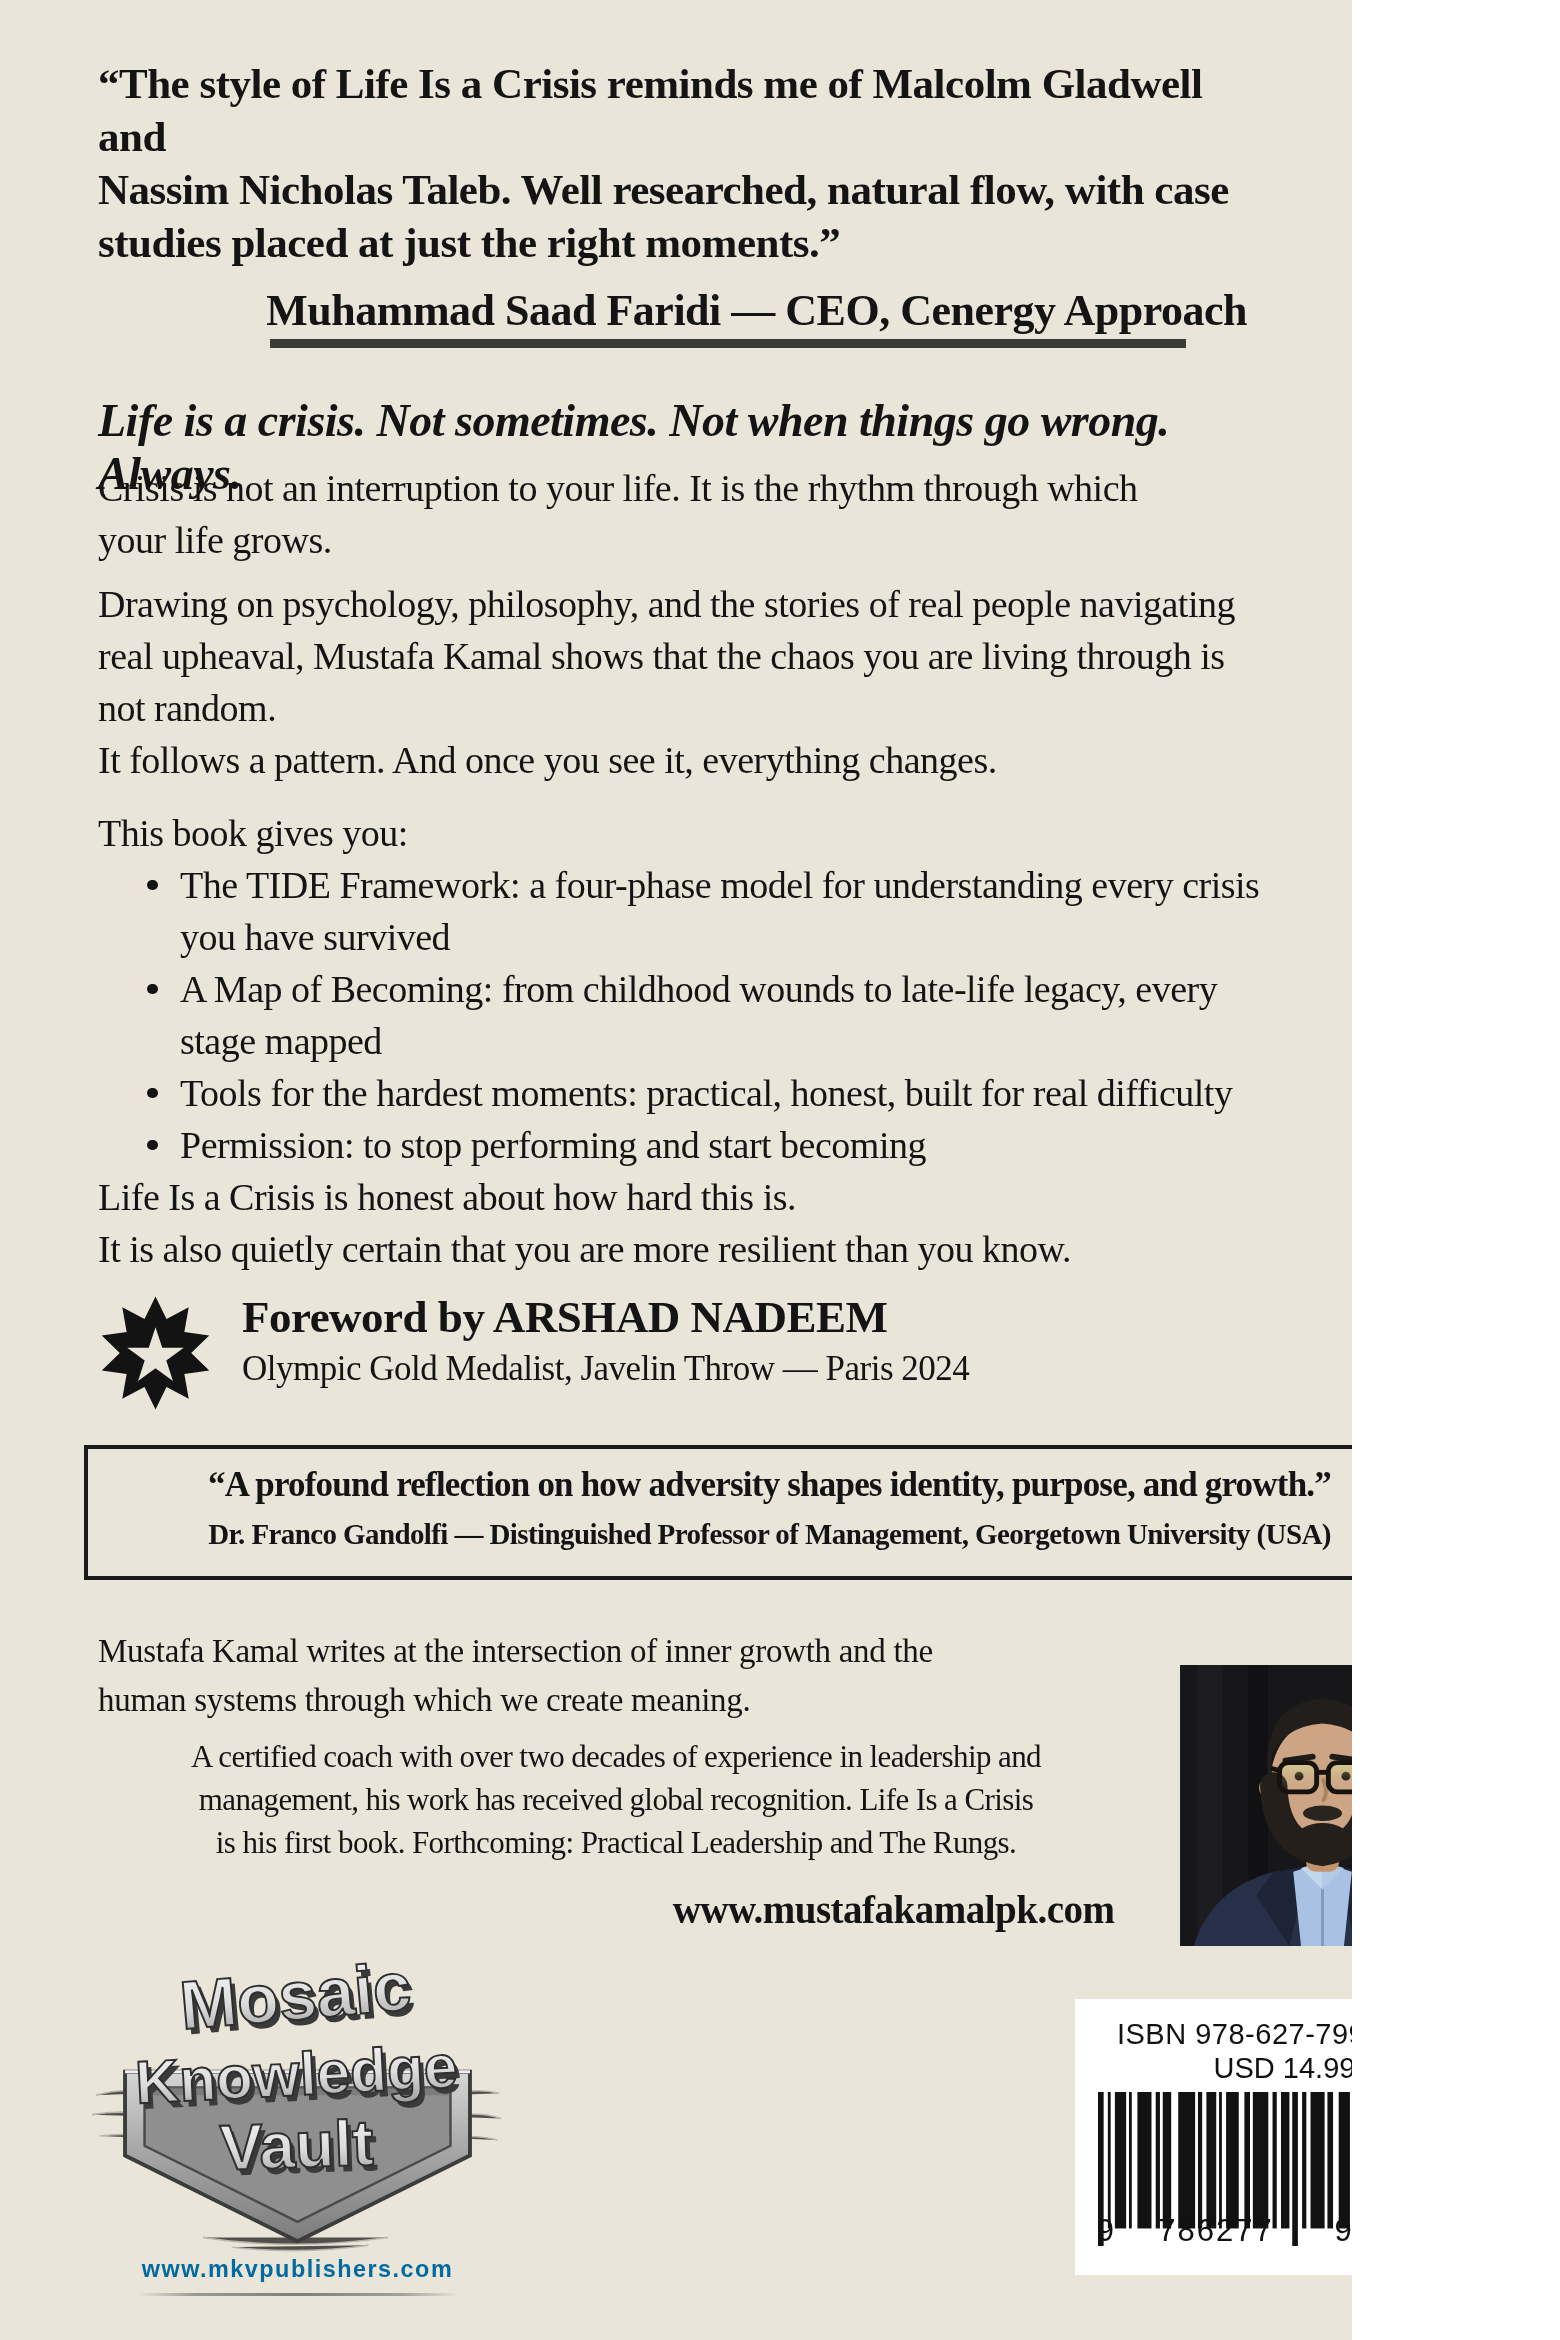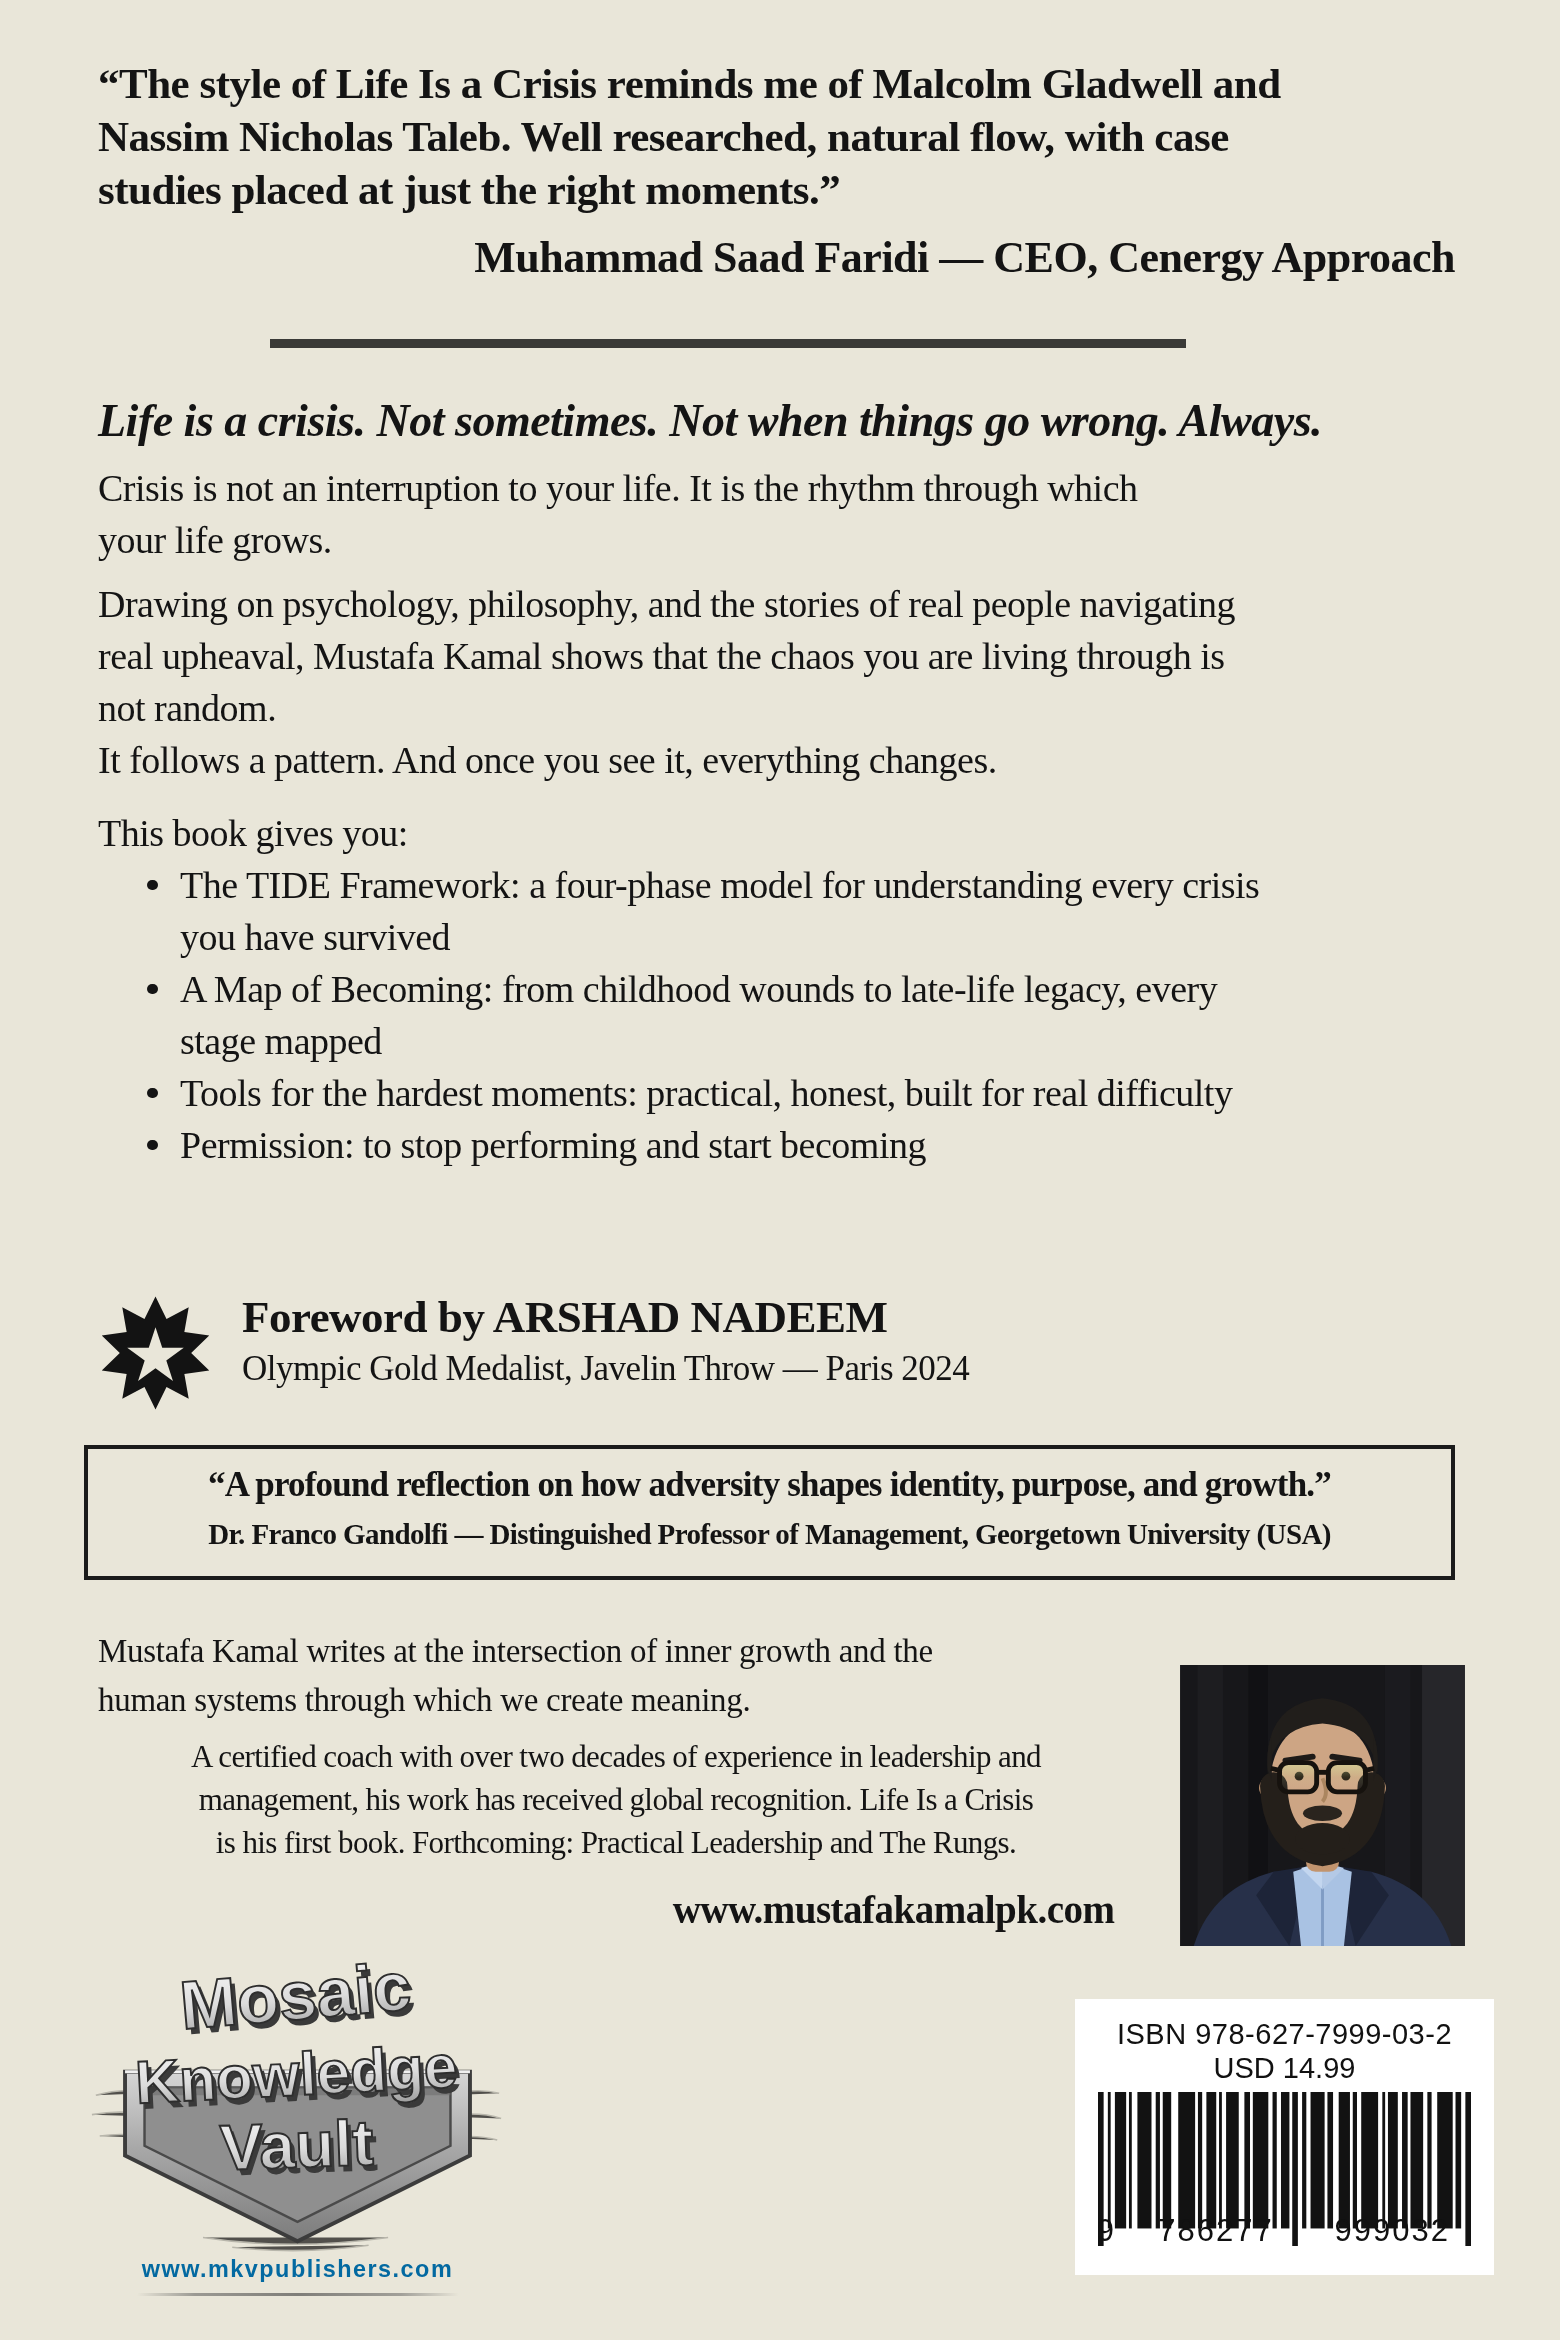--- a/index.html
+++ b/index.html
@@ -1,18 +1,18 @@
 <!DOCTYPE html>
 <html><head>
 <meta charset="utf-8">
 <style>
   html,body{margin:0;padding:0;}
   .page{
     position:relative;
-    width:1560px;height:2341px;
+    width:1352px;height:2341px;
     background:#e9e6d9;
     color:#141414;
     font-family:"Liberation Serif", serif;
     overflow:hidden;
   }
   .preline{white-space:pre-line;}
 
   
   .top-quote{position:absolute;top:57px;left:98px;right:78px;}
   .tq-text{font-size:43px;line-height:53px;font-weight:bold;letter-spacing:-0.5px;}
@@ -118,20 +118,22 @@
 It follows a pattern. And once you see it, everything changes.</p>
     <p class="list-intro">This book gives you:</p>
     <ul class="bullet-list">
       <li class="preline">The TIDE Framework: a four-phase model for understanding every crisis
 you have survived</li>
       <li class="preline">A Map of Becoming: from childhood wounds to late-life legacy, every
 stage mapped</li>
       <li class="preline">Tools for the hardest moments: practical, honest, built for real difficulty</li>
       <li class="preline">Permission: to stop performing and start becoming</li>
     </ul>
+    <p class="closing preline">Life Is a Crisis is honest about how hard this is.
+It is also quietly certain that you are more resilient than you know.</p>
   </section>
 
   <section class="foreword">
     <svg class="star" viewBox="0 0 116 117" aria-hidden="true">
       <polygon fill="#131313" points="58,1 69.1,23.8 91.5,11.9 87.1,36.8 112.2,40.4 94,58 112.2,75.6 87.1,79.2 91.5,104.1 69.1,92.2 58,115 46.9,92.2 24.5,104.1 28.9,79.2 3.8,75.6 22,58 3.8,40.4 28.9,36.8 24.5,11.9 46.9,23.8"></polygon>
       <polygon fill="#e9e6d9" points="58,32 64.8,52.7 86.5,52.7 68.9,65.6 75.6,86.3 58,73.5 40.4,86.3 47.1,65.6 29.5,52.7 51.2,52.7"></polygon>
     </svg>
     <div class="fw-text">
       <div class="fw-title">Foreword by ARSHAD NADEEM</div>
       <div class="fw-sub">Olympic Gold Medalist, Javelin Throw — Paris 2024</div>

